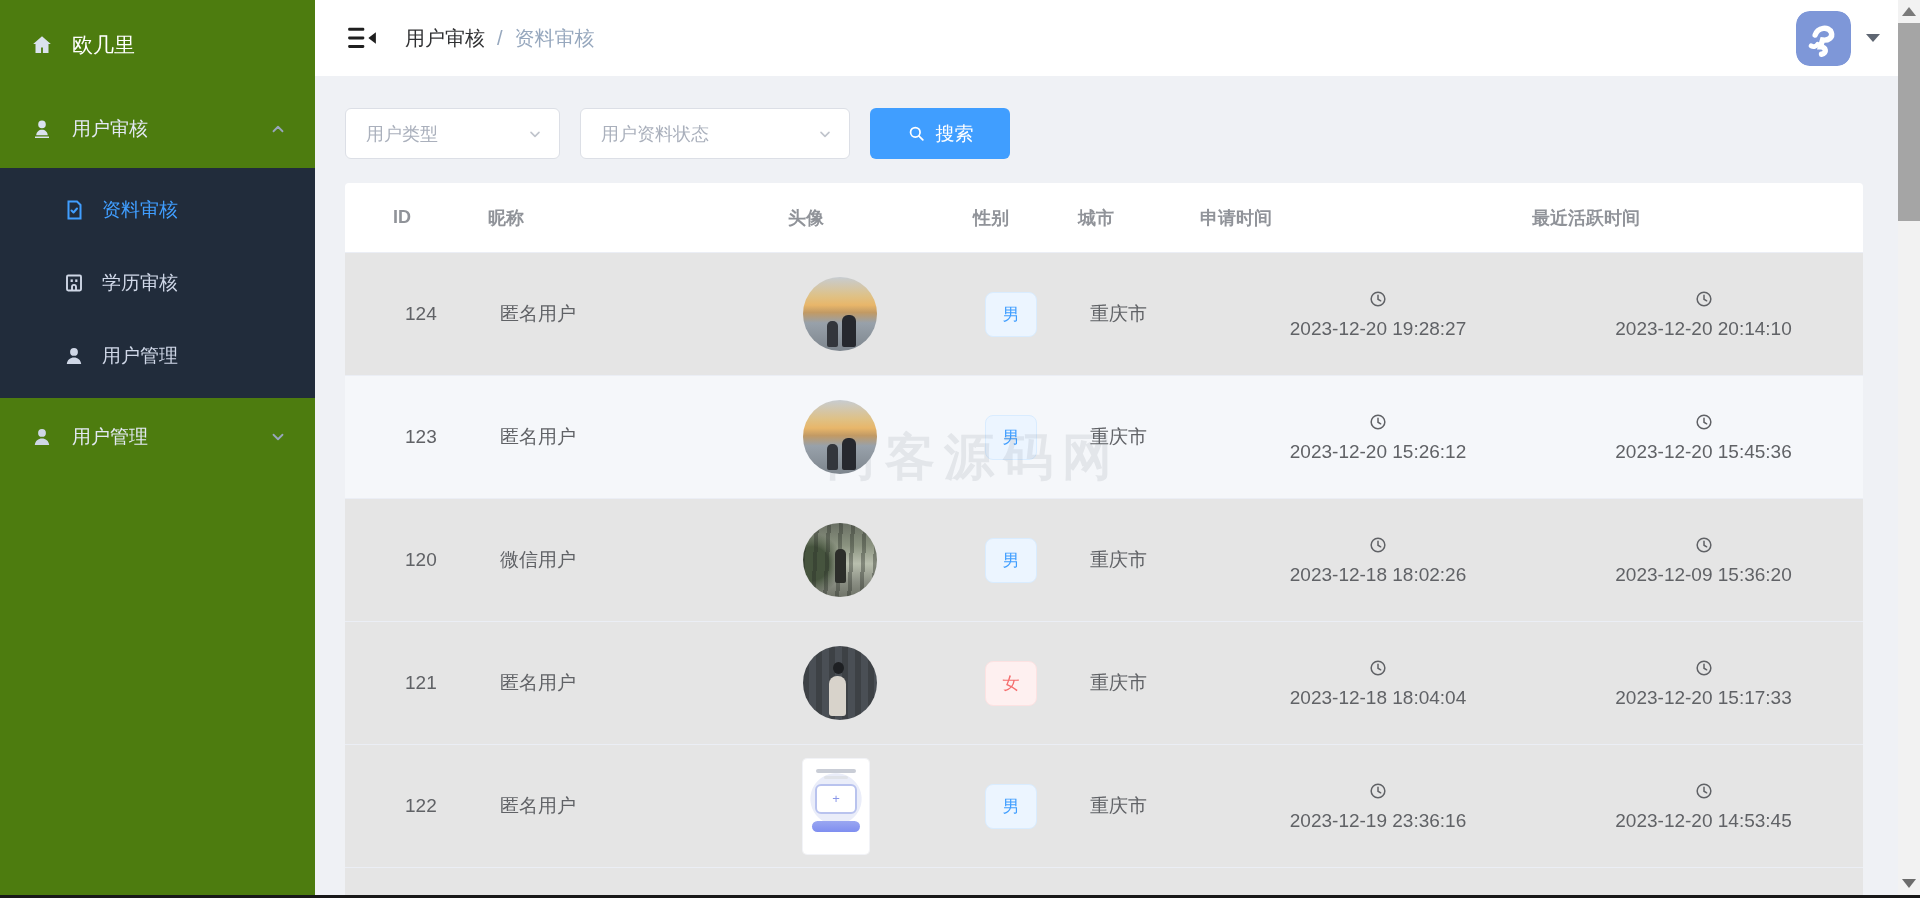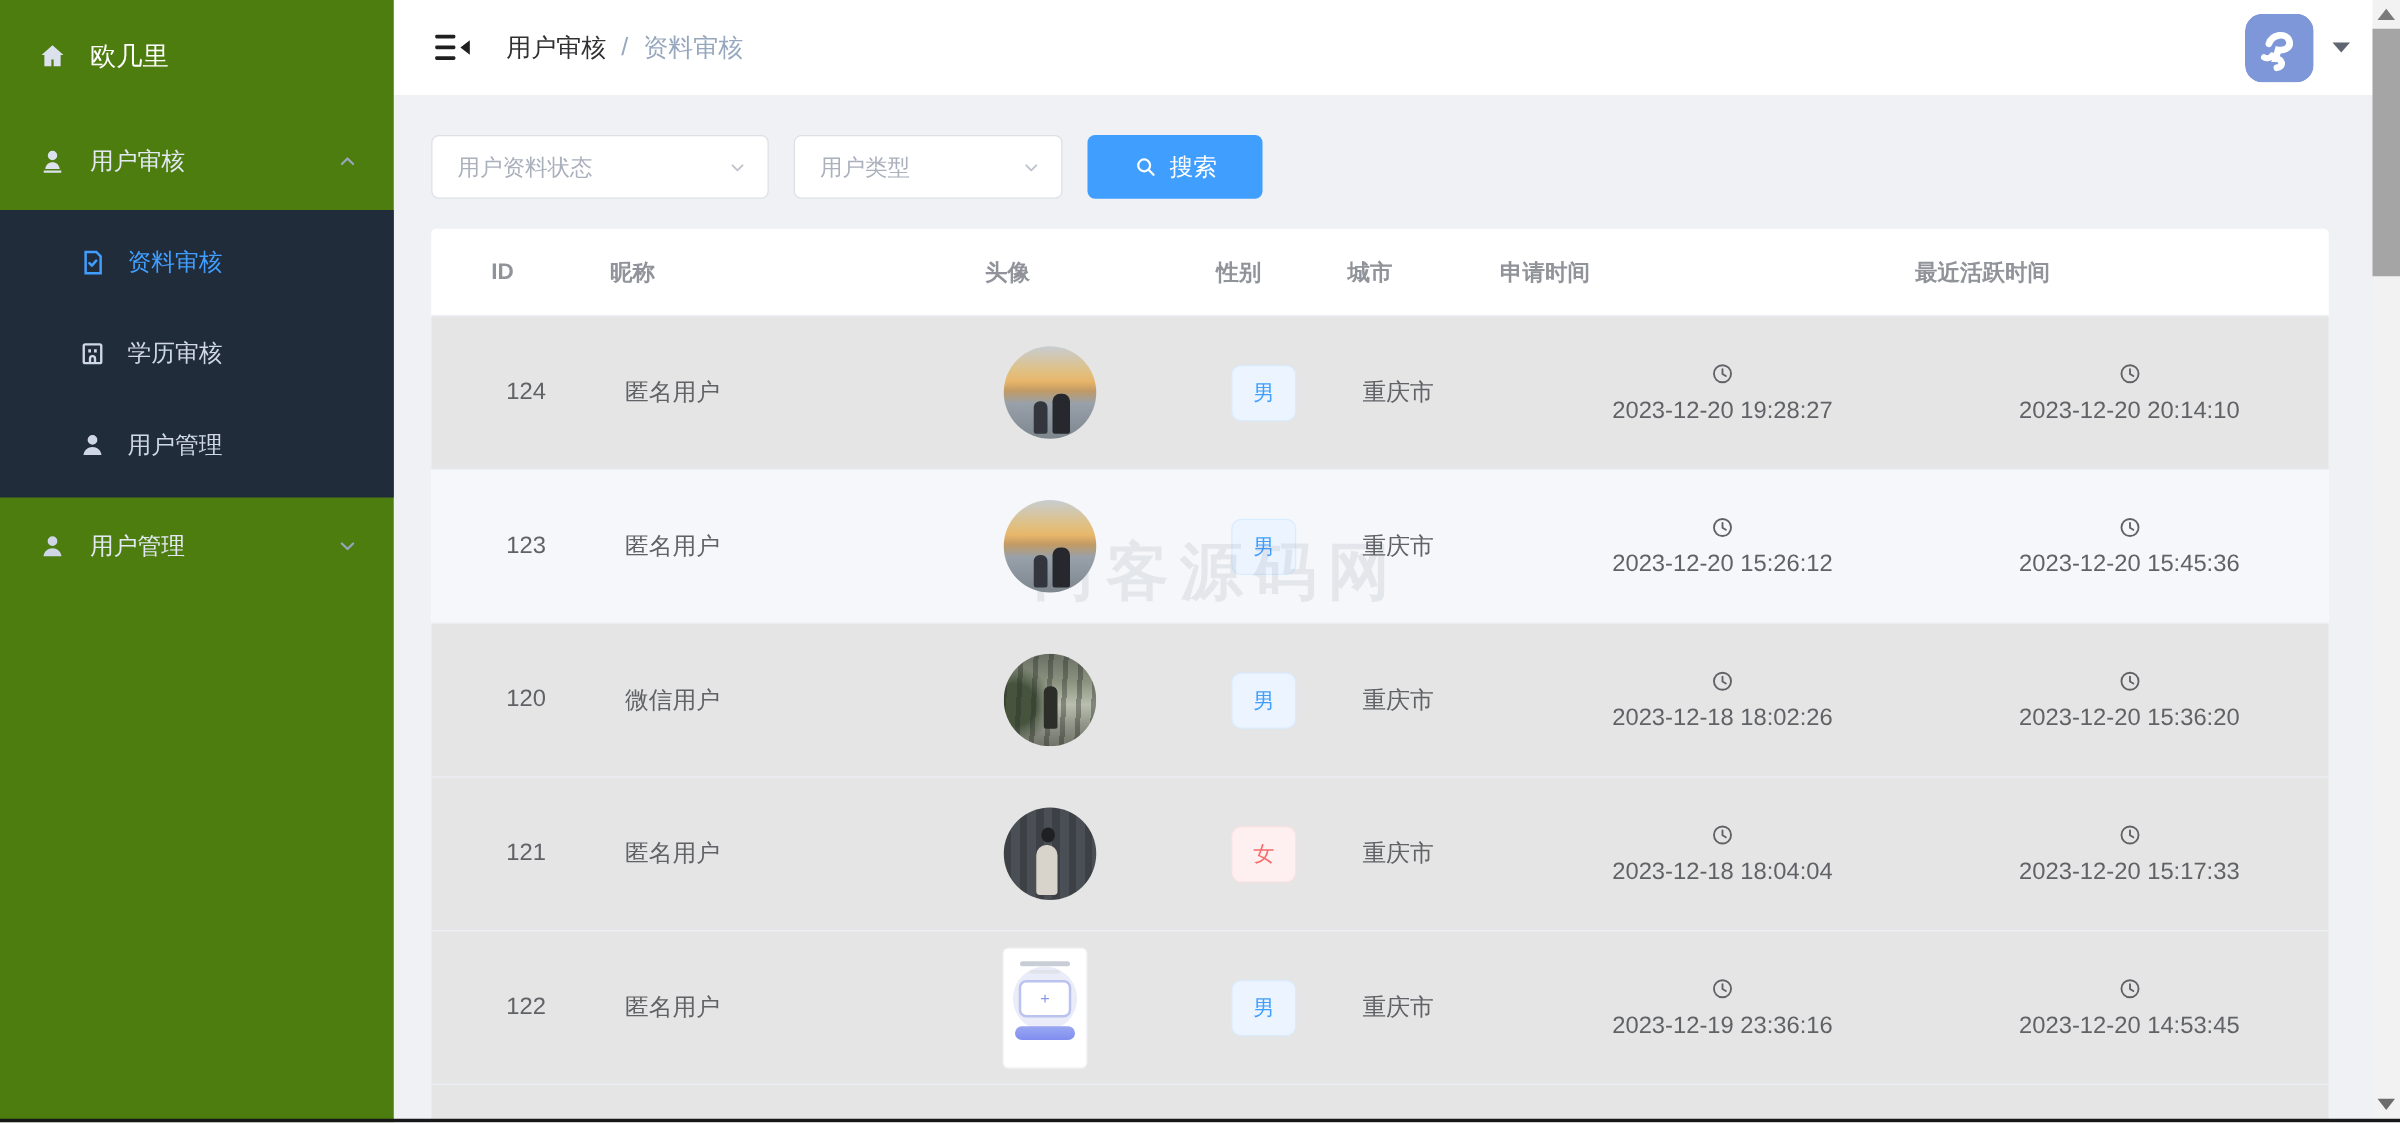--- a/index.html
+++ b/index.html
@@ -180,30 +180,30 @@
             <path d="M19.5 24.5c2.5-8 14-9.5 16.5-2.5 1.8 5-3.5 8.5-9 7.5l-2 7c5.5 0 7 6.5 1 7.5" fill="none" stroke="#ffffff" stroke-width="5.5" stroke-linecap="round"></path>
             <path d="M15.5 35.5c2.5 1.5 5 .5 6.5-1.5" fill="none" stroke="#ffffff" stroke-width="5" stroke-linecap="round"></path>
           </svg>
       </span>
       <span class="caret-down"></span>
     </div>
   </header>
 
   <main class="content">
     <div class="filter-bar">
-      <div class="select">
-        <span class="ph">用户资料状态</span>
+      <div class="select small">
+        <span class="ph">用户类型</span>
         <span class="chev icon">
           <svg width="16" height="16" viewBox="0 0 24 24">
               <polyline points="6,9.5 12,15.5 18,9.5" fill="none" stroke="#c0c4cc" stroke-width="2.4" stroke-linecap="round" stroke-linejoin="round"></polyline>
             </svg>
         </span>
       </div>
-      <div class="select small">
-        <span class="ph">用户类型</span>
+      <div class="select">
+        <span class="ph">用户资料状态</span>
         <span class="chev icon">
           <svg width="16" height="16" viewBox="0 0 24 24">
               <polyline points="6,9.5 12,15.5 18,9.5" fill="none" stroke="#c0c4cc" stroke-width="2.4" stroke-linecap="round" stroke-linejoin="round"></polyline>
             </svg>
         </span>
       </div>
       <button class="btn-search">
         <span class="icon">
           <svg width="19" height="19" viewBox="0 0 24 24">
               <circle cx="10.5" cy="10.5" r="6" fill="none" stroke="#ffffff" stroke-width="2.2"></circle>
@@ -302,21 +302,21 @@
       </span>
       <span>2023-12-18 18:02:26</span>
     </div>
     <div class="cell c-time">
       <span class="icon">
         <svg width="20" height="20" viewBox="0 0 24 24">
                   <circle cx="12" cy="12" r="8.2" fill="none" stroke="#606266" stroke-width="1.8"></circle>
                   <path d="M12 7.5v4.8l3.2 1.9" fill="none" stroke="#606266" stroke-width="1.8" stroke-linecap="round"></path>
                 </svg>
       </span>
-      <span>2023-12-20 15:36:20</span>
+      <span>2023-12-09 15:36:20</span>
     </div>
   </div>
           <div class="trow">
     <div class="cell">121</div>
     <div class="cell">匿名用户</div>
     <div class="cell">
               <div class="avatar avatar--woman-stripes-photo"></div>
             </div>
     <div class="cell">
               <span class="badge badge--female">女</span>

